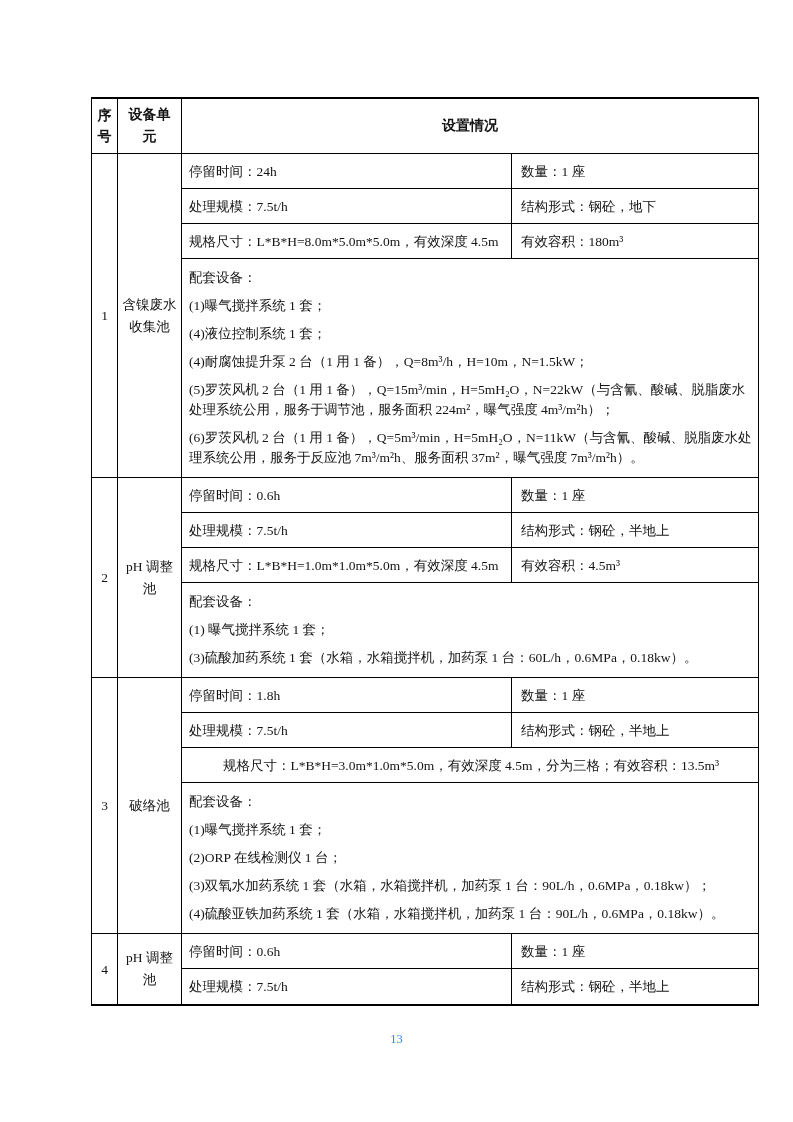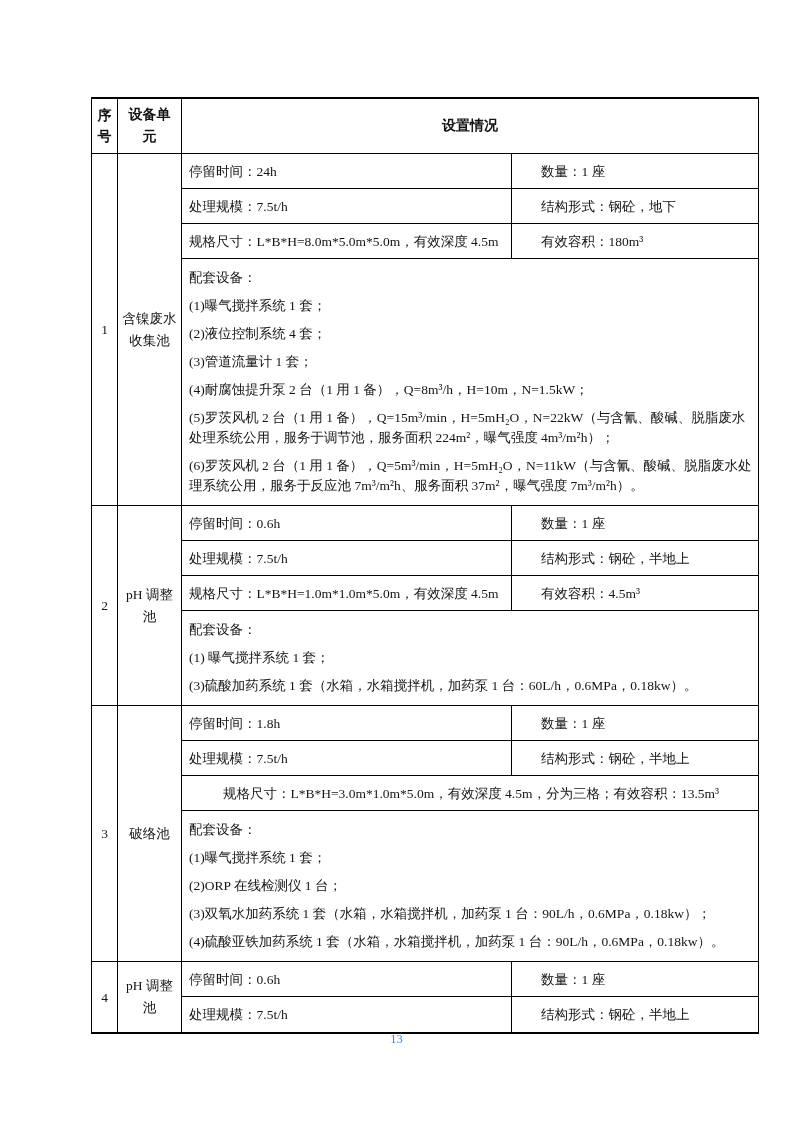--- a/index.html
+++ b/index.html
@@ -35,21 +35,21 @@
   }
   .unit-col {
     width: 64px; flex: 0 0 64px;
     border-right: 1px solid #000;
     display: flex; align-items: center; justify-content: center;
     text-align: center; padding: 2px 4px; line-height: 22px;
     word-break: break-all;
   }
   .content-col { flex: 1 1 auto; display: flex; flex-direction: column; min-width: 0; }
   .config-header { display: flex; align-items: center; justify-content: center; text-align: center; }
-  .spec-row { display: flex; border-bottom: 1px solid #000; min-height: 35px; gap: 20px; }
+  .spec-row { display: flex; border-bottom: 1px solid #000; min-height: 35px; }
   .spec-left {
     width: 330px; flex: 0 0 330px;
     border-right: 1px solid #000;
     display: flex; align-items: center;
     padding: 3px 4px 3px 7px; line-height: 19px;
   }
   .spec-right { flex: 1 1 auto; display: flex; align-items: center; padding: 3px 6px 3px 9px; line-height: 19px; }
   .spec-full { flex: 1 1 auto; display: flex; align-items: center; padding: 3px 6px 3px 7px; line-height: 19px; margin-left: 34px; }
   .details { padding: 5px 6px 5px 7px; }
   .details p { margin: 0; padding: 4px 0; line-height: 20px; }
@@ -84,22 +84,21 @@
           <div class="spec-left">处理规模：7.5t/h</div>
           <div class="spec-right">结构形式：钢砼，地下</div>
         </div>
         <div class="spec-row">
           <div class="spec-left">规格尺寸：L*B*H=8.0m*5.0m*5.0m，有效深度 4.5m</div>
           <div class="spec-right">有效容积：180m³</div>
         </div>
         <div class="details">
           <p>配套设备：</p>
           <p>(1)曝气搅拌系统 1 套；</p>
-          <p>(2)液位控制系统 4 套；</p>
-          <p>(3)管道流量计 1 套；</p>
+          <p>(4)液位控制系统 1 套；</p>
           <p>(4)耐腐蚀提升泵 2 台（1 用 1 备），Q=8m³/h，H=10m，N=1.5kW；</p>
           <p>(5)罗茨风机 2 台（1 用 1 备），Q=15m³/min，H=5mH₂O，N=22kW（与含氰、酸碱、脱脂废水处理系统公用，服务于调节池，服务面积 224m²，曝气强度 4m³/m²h）；</p>
           <p>(6)罗茨风机 2 台（1 用 1 备），Q=5m³/min，H=5mH₂O，N=11kW（与含氰、酸碱、脱脂废水处理系统公用，服务于反应池 7m³/m²h、服务面积 37m²，曝气强度 7m³/m²h）。</p>
         </div>
       </div>
     </div>
 
     <div class="trow">
       <div class="num-col">2</div>
       <div class="unit-col">pH 调整池</div>

